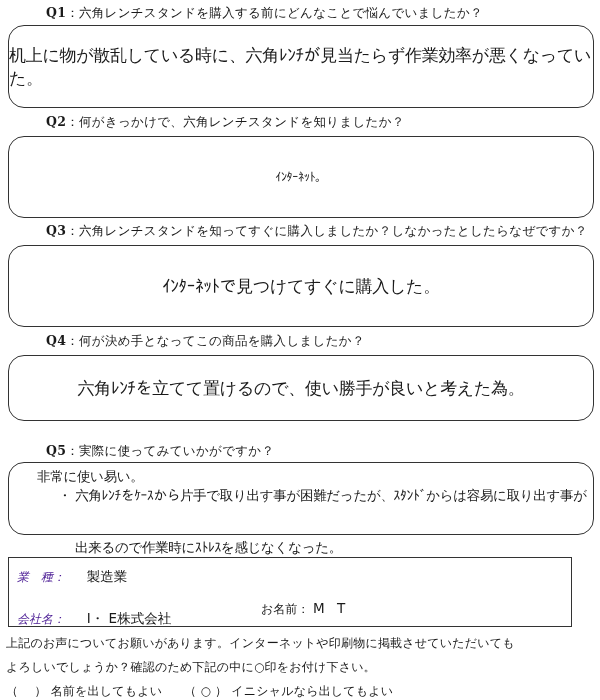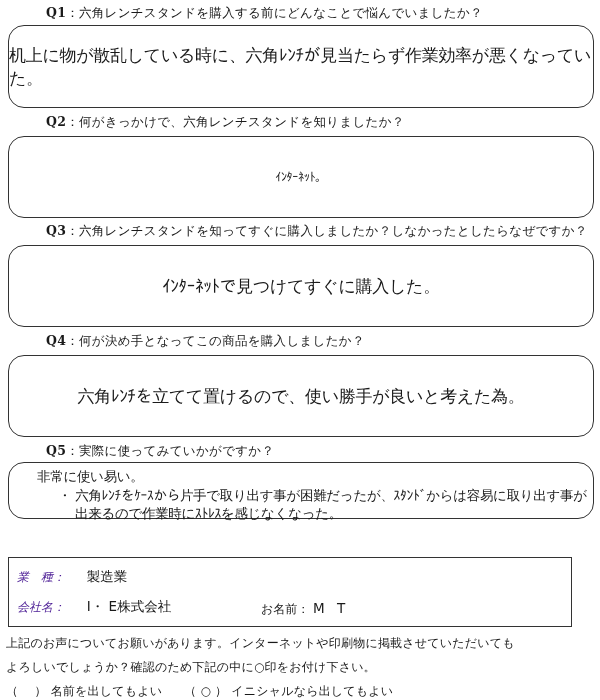--- a/index.html
+++ b/index.html
@@ -18,21 +18,21 @@
     border:1.3px solid #333; border-radius:16px; box-sizing:border-box;
     display:flex; align-items:center; justify-content:center;
     font-family: "DejaVu Sans", "Liberation Sans", sans-serif;
     font-size:17px; letter-spacing:-0.3px;
   }
   .answer-box.small { font-size:12px; }
   .answer-box.q5 {
     display:block; padding:4px 0 0 60px; font-size:13.5px; line-height:18.5px;
   }
   .q5 .bullet { padding-left:17px; text-indent:-14px; margin-left:18px; }
-  .q5 .bullet-cont { padding-left:38px; }
+  .q5 .bullet-cont { padding-left:38px;margin-top:34px; }
   .info-box {
     position:absolute; left:8px; top:557px; width:564px; height:70px;
     border:1.3px solid #333; box-sizing:border-box;
     font-family: "DejaVu Sans", "Liberation Sans", sans-serif;
   }
   .info-row { position:absolute; left:8px; font-size:12px; white-space:nowrap; }
   .info-label { color:#4c1d95; display:inline-block; width:66px;font-style:italic; }
   .info-value { font-size:13.5px; }
   .footer-line {
     position:absolute; left:6px; font-size:12px; line-height:16px; white-space:nowrap;
@@ -59,39 +59,39 @@
 <div class="q-label" style="top:223px;">
   <span class="qnum">Q3</span><span>：六角レンチスタンドを知ってすぐに購入しましたか？しなかったとしたらなぜですか？</span>
 </div>
 <div class="answer-box" style="top:245px; height:82px;">
   <span>ｲﾝﾀｰﾈｯﾄで見つけてすぐに購入した。</span>
 </div>
 
 <div class="q-label" style="top:333px;">
   <span class="qnum">Q4</span><span>：何が決め手となってこの商品を購入しましたか？</span>
 </div>
-<div class="answer-box" style="top:355px; height:82px;">
+<div class="answer-box" style="top:355px; height:66px;">
   <span>六角ﾚﾝﾁを立てて置けるので、使い勝手が良いと考えた為。</span>
 </div>
 
 <div class="q-label" style="top:443px;">
   <span class="qnum">Q5</span><span>：実際に使ってみていかがですか？</span>
 </div>
-<div class="answer-box q5" style="top:462px; height:57px; padding-left:28px;">
+<div class="answer-box q5" style="top:462px; height:73px; padding-left:28px;">
   <div>非常に使い易い。</div>
   <div class="bullet">・ 六角ﾚﾝﾁをｹｰｽから片手で取り出す事が困難だったが、ｽﾀﾝﾄﾞからは容易に取り出す事が</div>
   <div class="bullet-cont">出来るので作業時にｽﾄﾚｽを感じなくなった。</div>
 </div>
 
 <div class="info-box">
   <div class="info-row" style="top:10px;">
     <span class="info-label">業　種：</span>
     <span class="info-value">製造業</span>
   </div>
-  <div class="info-row" style="top:40px;">
+  <div class="info-row" style="top:52px;">
     <span class="info-label">会社名：</span>
     <span class="info-value">I・ E株式会社</span>
   </div>
   <div class="info-row" style="top:42px; left:252px;">
     <span>お名前：</span>
     <span class="info-value" style="letter-spacing:4px;">M T</span>
   </div>
 </div>
 
 <div class="footer-line" style="top:635px;">上記のお声についてお願いがあります。インターネットや印刷物に掲載させていただいても</div>

